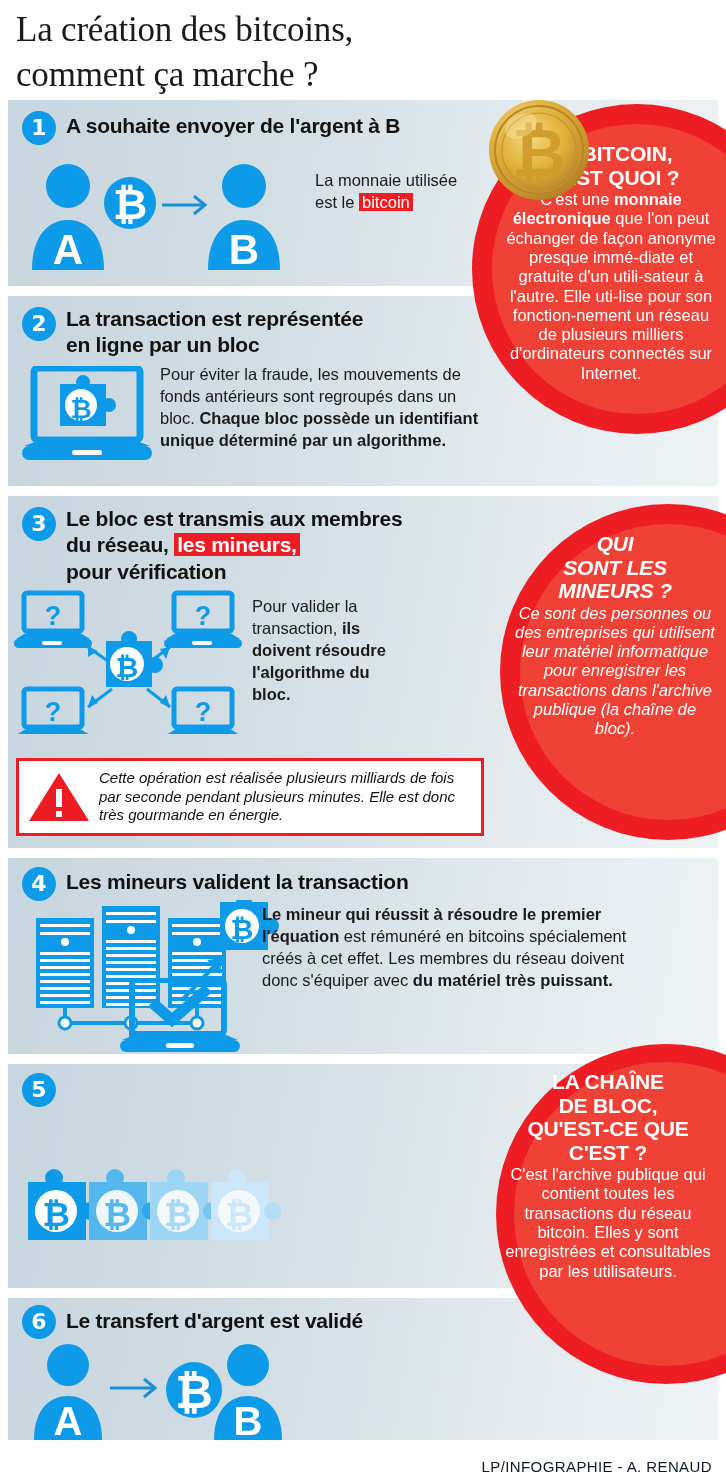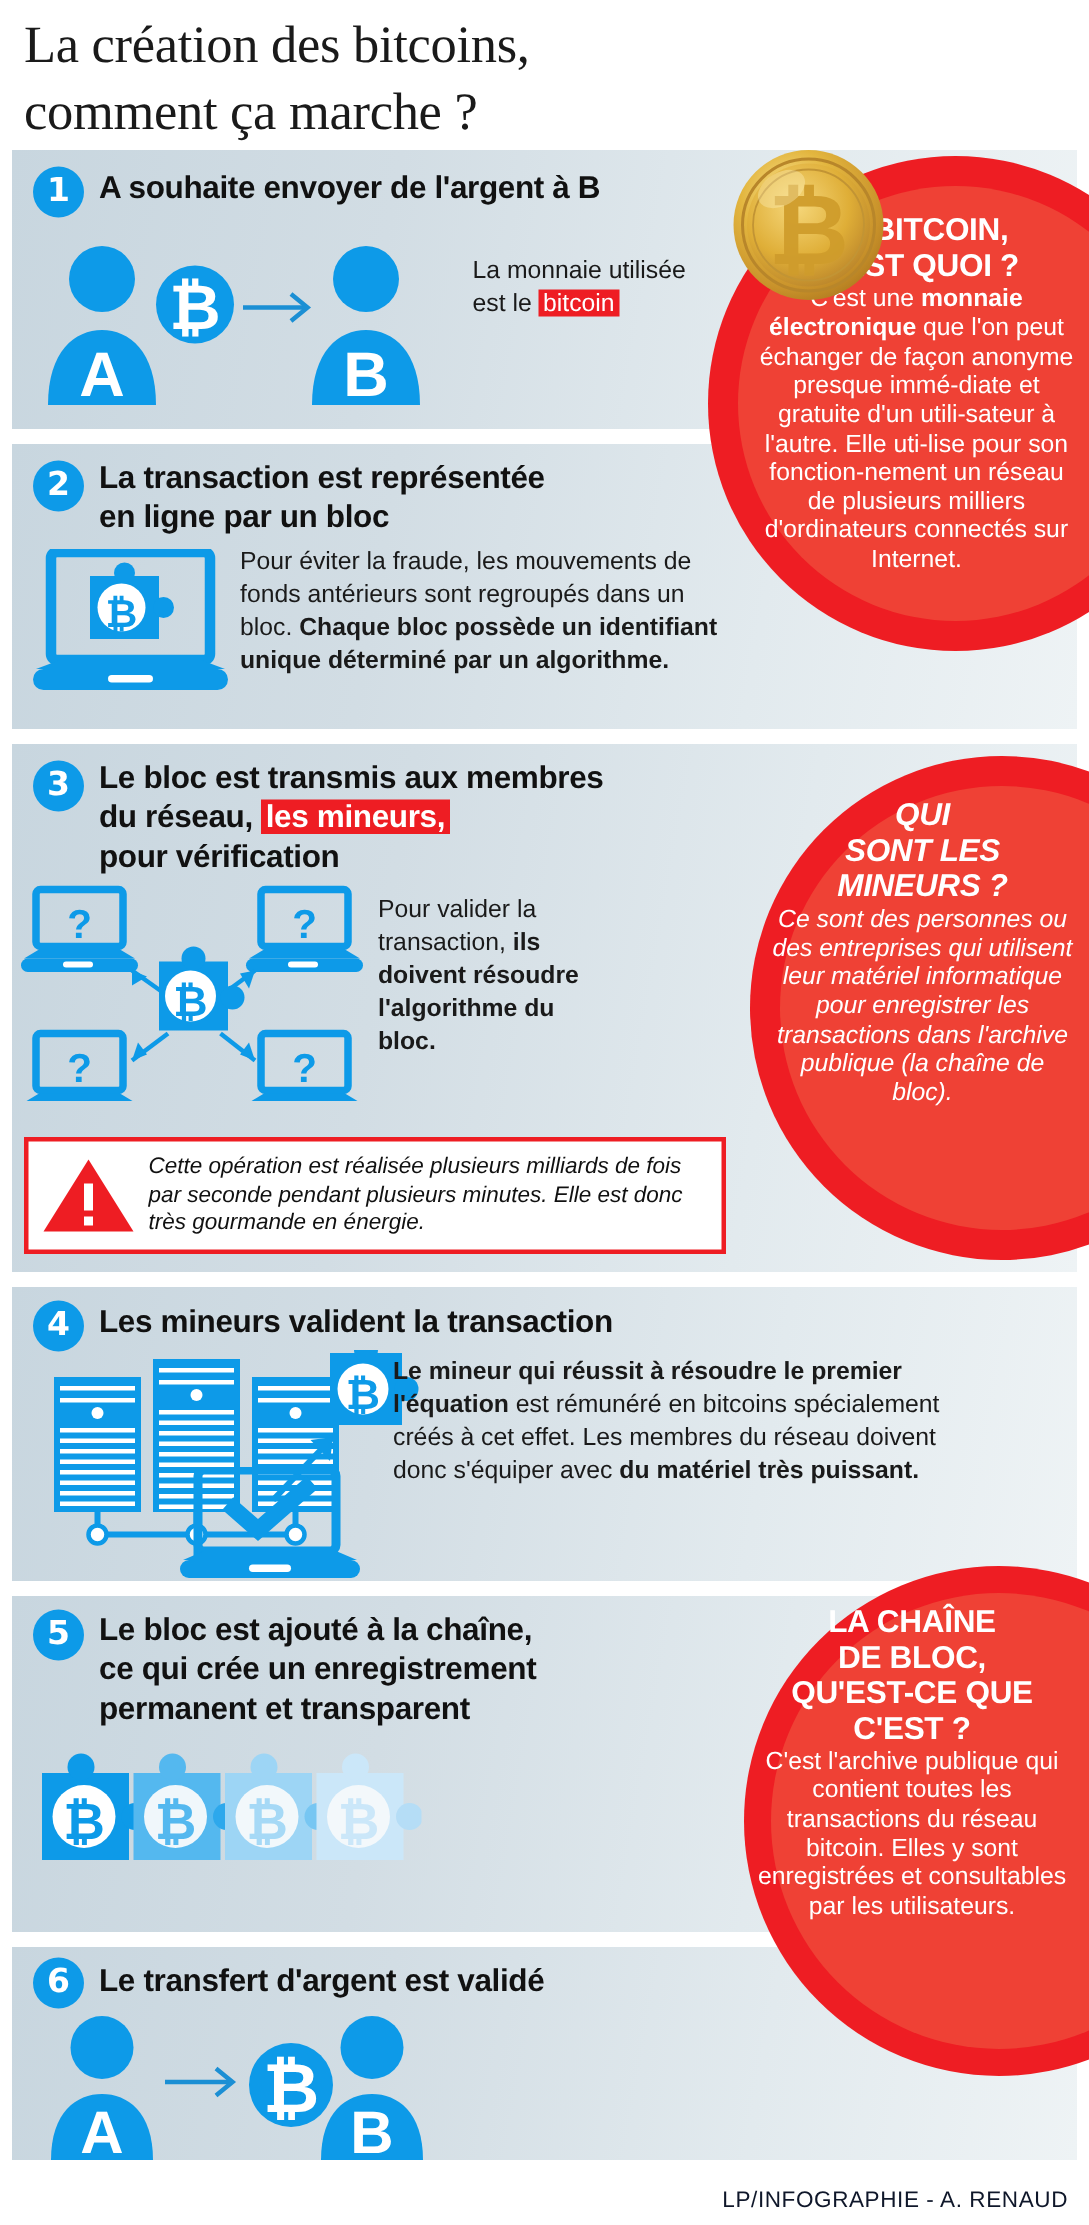--- a/index.html
+++ b/index.html
@@ -340,25 +340,20 @@
       <text x="66" y="39" font-family="DejaVu Sans, sans-serif" font-size="28" font-weight="bold" fill="#0d9ae8" text-anchor="middle">₿</text>
     </svg>
 
     <div class="body-txt" style="left:254px; top:46px; width:400px;">
       <b>Le mineur qui réussit à résoudre le premier l'équation</b><span> est rémunéré en bitcoins spécialement créés à cet effet. Les membres du réseau doivent donc s'équiper avec </span><b>du matériel très puissant.</b>
     </div>
   </div>
 
   <div class="panel" style="top:1064px; width:710px; height:224px;">
     <div class="stepnum" style="left:14px; top:9px;">5</div>
-    <div class="steptitle" style="left:58px; top:10px; width:380px;">
-      <span>Le bloc est ajouté à la chaîne,</span><br>
-      <span>ce qui crée un enregistrement</span><br>
-      <span>permanent et transparent</span>
-    </div>
 
     <svg class="art" style="left:8px; top:98px;" width="265" height="100" viewBox="0 0 265 100">
       <g>
 
         <rect x="12" y="20" width="58" height="58" fill="#0d9ae8"></rect>
         <circle cx="38" cy="16" r="9" fill="#0d9ae8"></circle>
         <circle cx="74" cy="49" r="9" fill="#0d9ae8"></circle>
         <circle cx="40" cy="49" r="21" fill="#ffffff"></circle>
         <text x="40" y="64" font-family="DejaVu Sans, sans-serif" font-size="34" font-weight="bold" fill="#0d9ae8" text-anchor="middle">₿</text>
 

